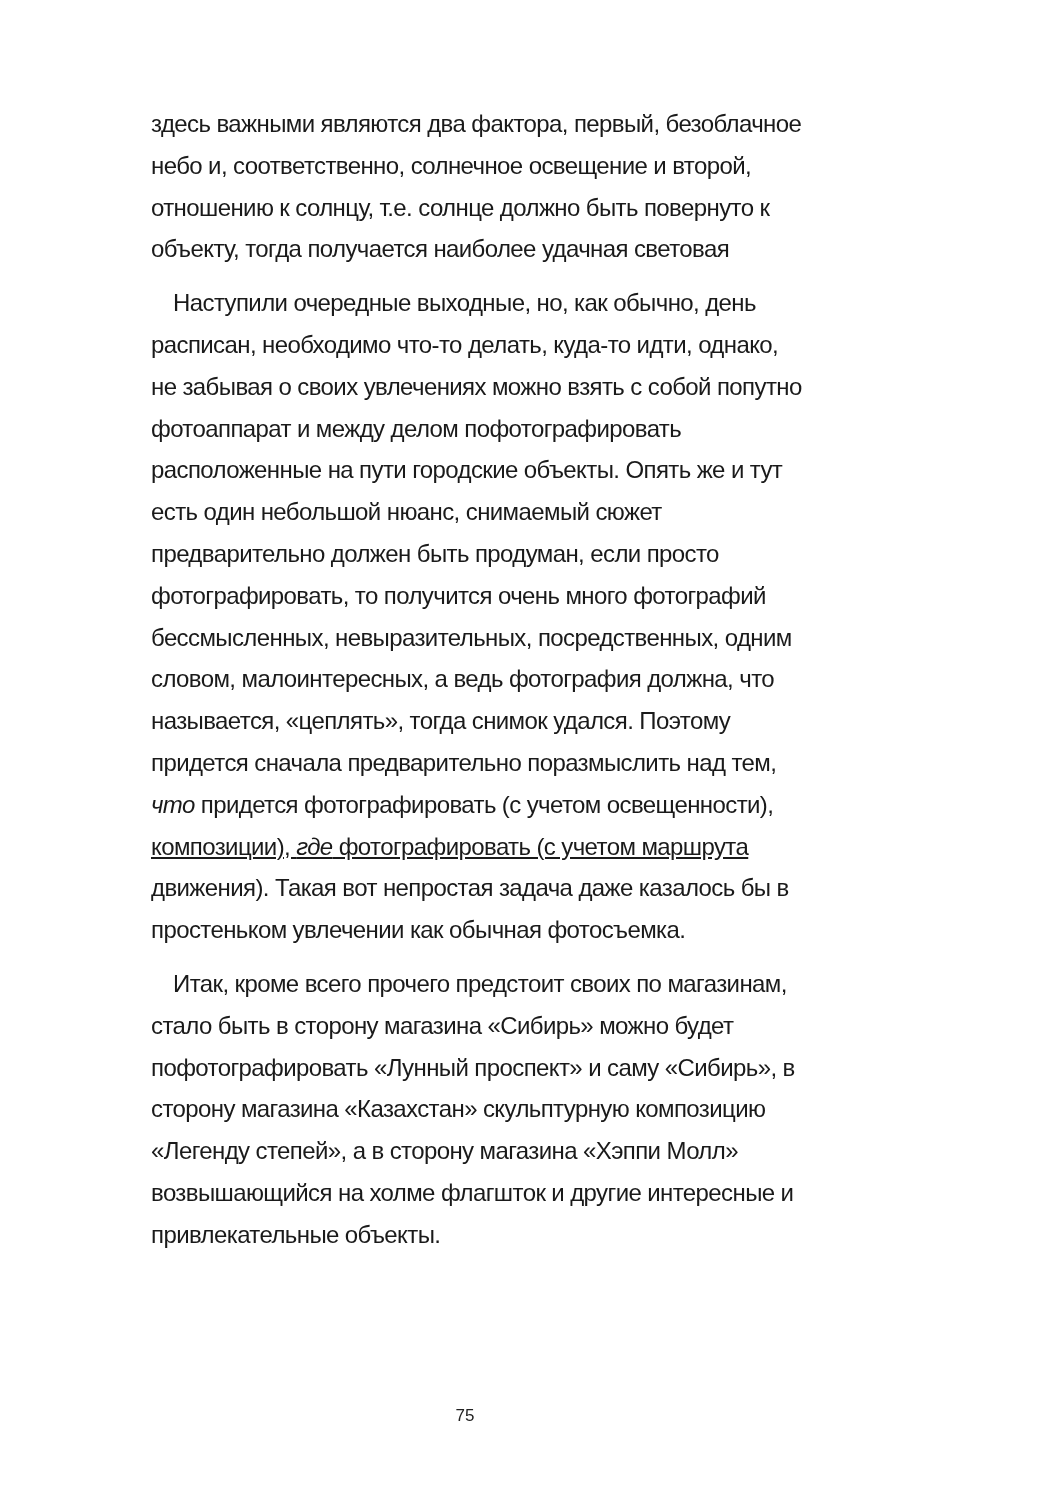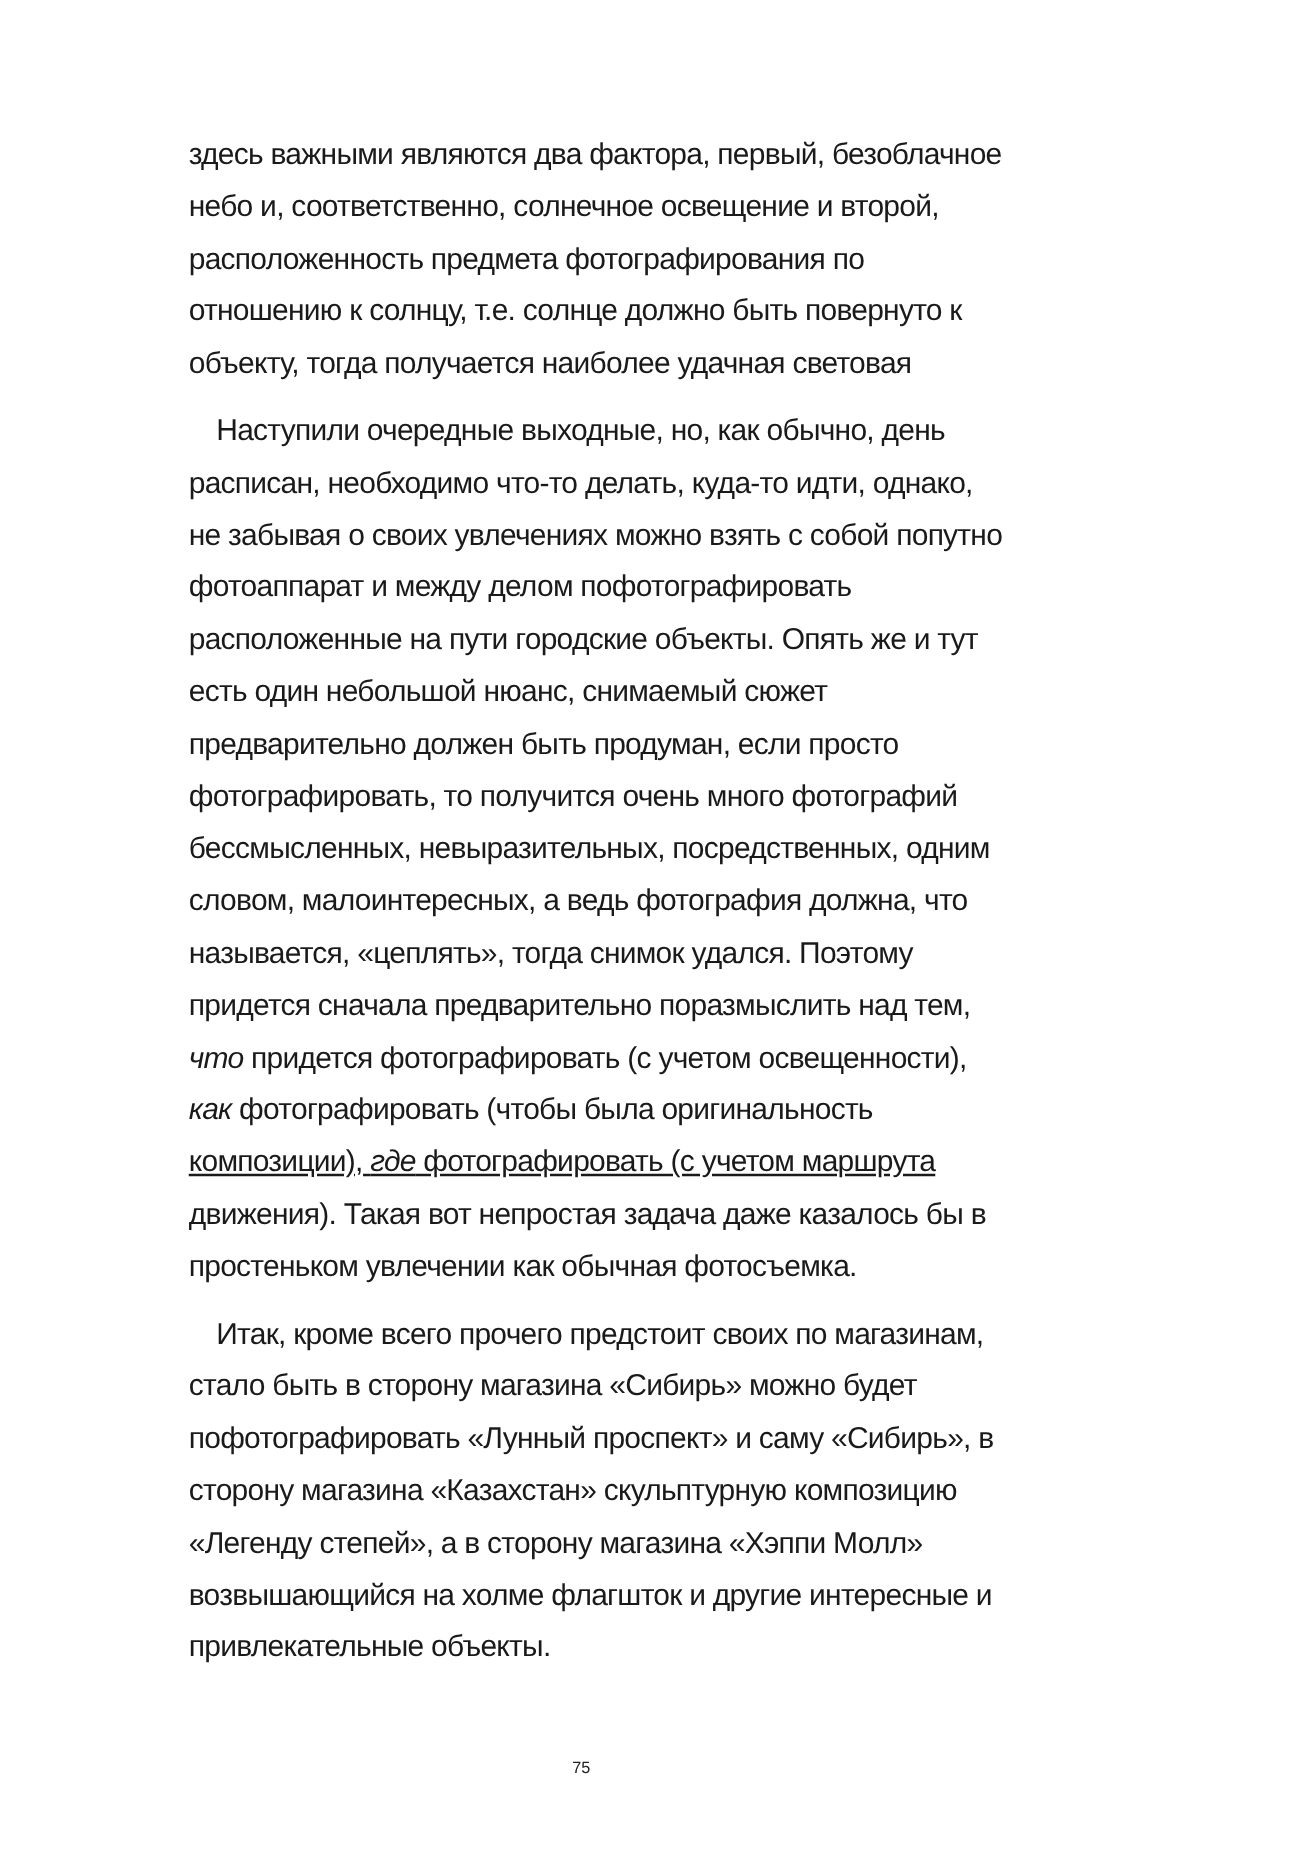--- a/index.html
+++ b/index.html
@@ -48,50 +48,48 @@
     }
     .line em {
       font-style: italic;
     }
     .page-number {
       position: absolute;
       left: 0;
       width: 930px;
       top: 1406px;
       text-align: center;
-      font-size: 13px;
+      font-size: 17px;
       color: #222;
     }
   </style>
 </head>
 <body>
 
 <div class="page" id="page">
     <p class="para">
       <span class="line" style="white-space: nowrap; word-spacing: 0px; text-align: left; text-align-last: left;"><span>здесь важными являются два фактора, первый, безоблачное</span></span>
       <span class="line" style="white-space: nowrap; word-spacing: 0px; text-align: left; text-align-last: left;"><span>небо и, соответственно, солнечное освещение и второй,</span></span>
-      <span class="line" style="white-space: nowrap; word-spacing: 0px; text-align: left; text-align-last: left;"><span>расположенность предмета фотографирования по</span></span>
       <span class="line" style="white-space: nowrap; word-spacing: 0px; text-align: left; text-align-last: left;"><span>отношению к солнцу, т.е. солнце должно быть повернуто к</span></span>
       <span class="line" style="white-space: nowrap; word-spacing: 0px; text-align: left; text-align-last: left;"><span>объекту, тогда получается наиболее удачная световая</span></span>
     </p>
     <p class="para">
       <span class="line indent" style="white-space: nowrap; word-spacing: 0px; text-align: left; text-align-last: left;"><span>Наступили очередные выходные, но, как обычно, день</span></span>
       <span class="line" style="white-space: nowrap; word-spacing: 0px; text-align: left; text-align-last: left;"><span>расписан, необходимо что-то делать, куда-то идти, однако,</span></span>
       <span class="line" style="white-space: nowrap; word-spacing: 0px; text-align: left; text-align-last: left;"><span>не забывая о своих увлечениях можно взять с собой попутно</span></span>
       <span class="line" style="white-space: nowrap; word-spacing: 0px; text-align: left; text-align-last: left;"><span>фотоаппарат и между делом пофотографировать</span></span>
       <span class="line" style="white-space: nowrap; word-spacing: 0px; text-align: left; text-align-last: left;"><span>расположенные на пути городские объекты. Опять же и тут</span></span>
       <span class="line" style="white-space: nowrap; word-spacing: 0px; text-align: left; text-align-last: left;"><span>есть один небольшой нюанс, снимаемый сюжет</span></span>
       <span class="line" style="white-space: nowrap; word-spacing: 0px; text-align: left; text-align-last: left;"><span>предварительно должен быть продуман, если просто</span></span>
       <span class="line" style="white-space: nowrap; word-spacing: 0px; text-align: left; text-align-last: left;"><span>фотографировать, то получится очень много фотографий</span></span>
       <span class="line" style="white-space: nowrap; word-spacing: 0px; text-align: left; text-align-last: left;"><span>бессмысленных, невыразительных, посредственных, одним</span></span>
       <span class="line" style="white-space: nowrap; word-spacing: 0px; text-align: left; text-align-last: left;"><span>словом, малоинтересных, а ведь фотография должна, что</span></span>
       <span class="line" style="white-space: nowrap; word-spacing: 0px; text-align: left; text-align-last: left;"><span>называется, «цеплять», тогда снимок удался. Поэтому</span></span>
       <span class="line" style="white-space: nowrap; word-spacing: 0px; text-align: left; text-align-last: left;"><span>придется сначала предварительно поразмыслить над тем,</span></span>
       <span class="line" style="white-space: nowrap; word-spacing: 0px; text-align: left; text-align-last: left;"><em>что</em><span> придется фотографировать (с учетом освещенности),</span></span>
-      <span class="line" style="white-space: nowrap; word-spacing: 0px; text-align: left; text-align-last: left;"><em>как</em><span> фотографировать (чтобы была оригинальность</span></span>
       <span class="line" style="white-space: nowrap; word-spacing: 0px; text-align: right; text-align-last: left; text-decoration: underline;"><span>композиции), </span><em>где</em><span> фотографировать (с учетом маршрута</span></span>
       <span class="line" style="white-space: nowrap; word-spacing: 0px; text-align: left; text-align-last: left;"><span>движения). Такая вот непростая задача даже казалось бы в</span></span>
       <span class="line last" style="white-space: nowrap;"><span>простеньком увлечении как обычная фотосъемка.</span></span>
     </p>
     <p class="para">
       <span class="line indent" style="white-space: nowrap; word-spacing: 0px; text-align: left; text-align-last: left;"><span>Итак, кроме всего прочего предстоит своих по магазинам,</span></span>
       <span class="line" style="white-space: nowrap; word-spacing: 0px; text-align: left; text-align-last: left;"><span>стало быть в сторону магазина «Сибирь» можно будет</span></span>
       <span class="line" style="white-space: nowrap; word-spacing: 0px; text-align: right; text-align-last: left;"><span>пофотографировать «Лунный проспект» и саму «Сибирь», в</span></span>
       <span class="line" style="white-space: nowrap; word-spacing: 0px; text-align: left; text-align-last: left;"><span>сторону магазина «Казахстан» скульптурную композицию</span></span>
       <span class="line" style="white-space: nowrap; word-spacing: 0px; text-align: left; text-align-last: left;"><span>«Легенду степей», а в сторону магазина «Хэппи Молл»</span></span>

